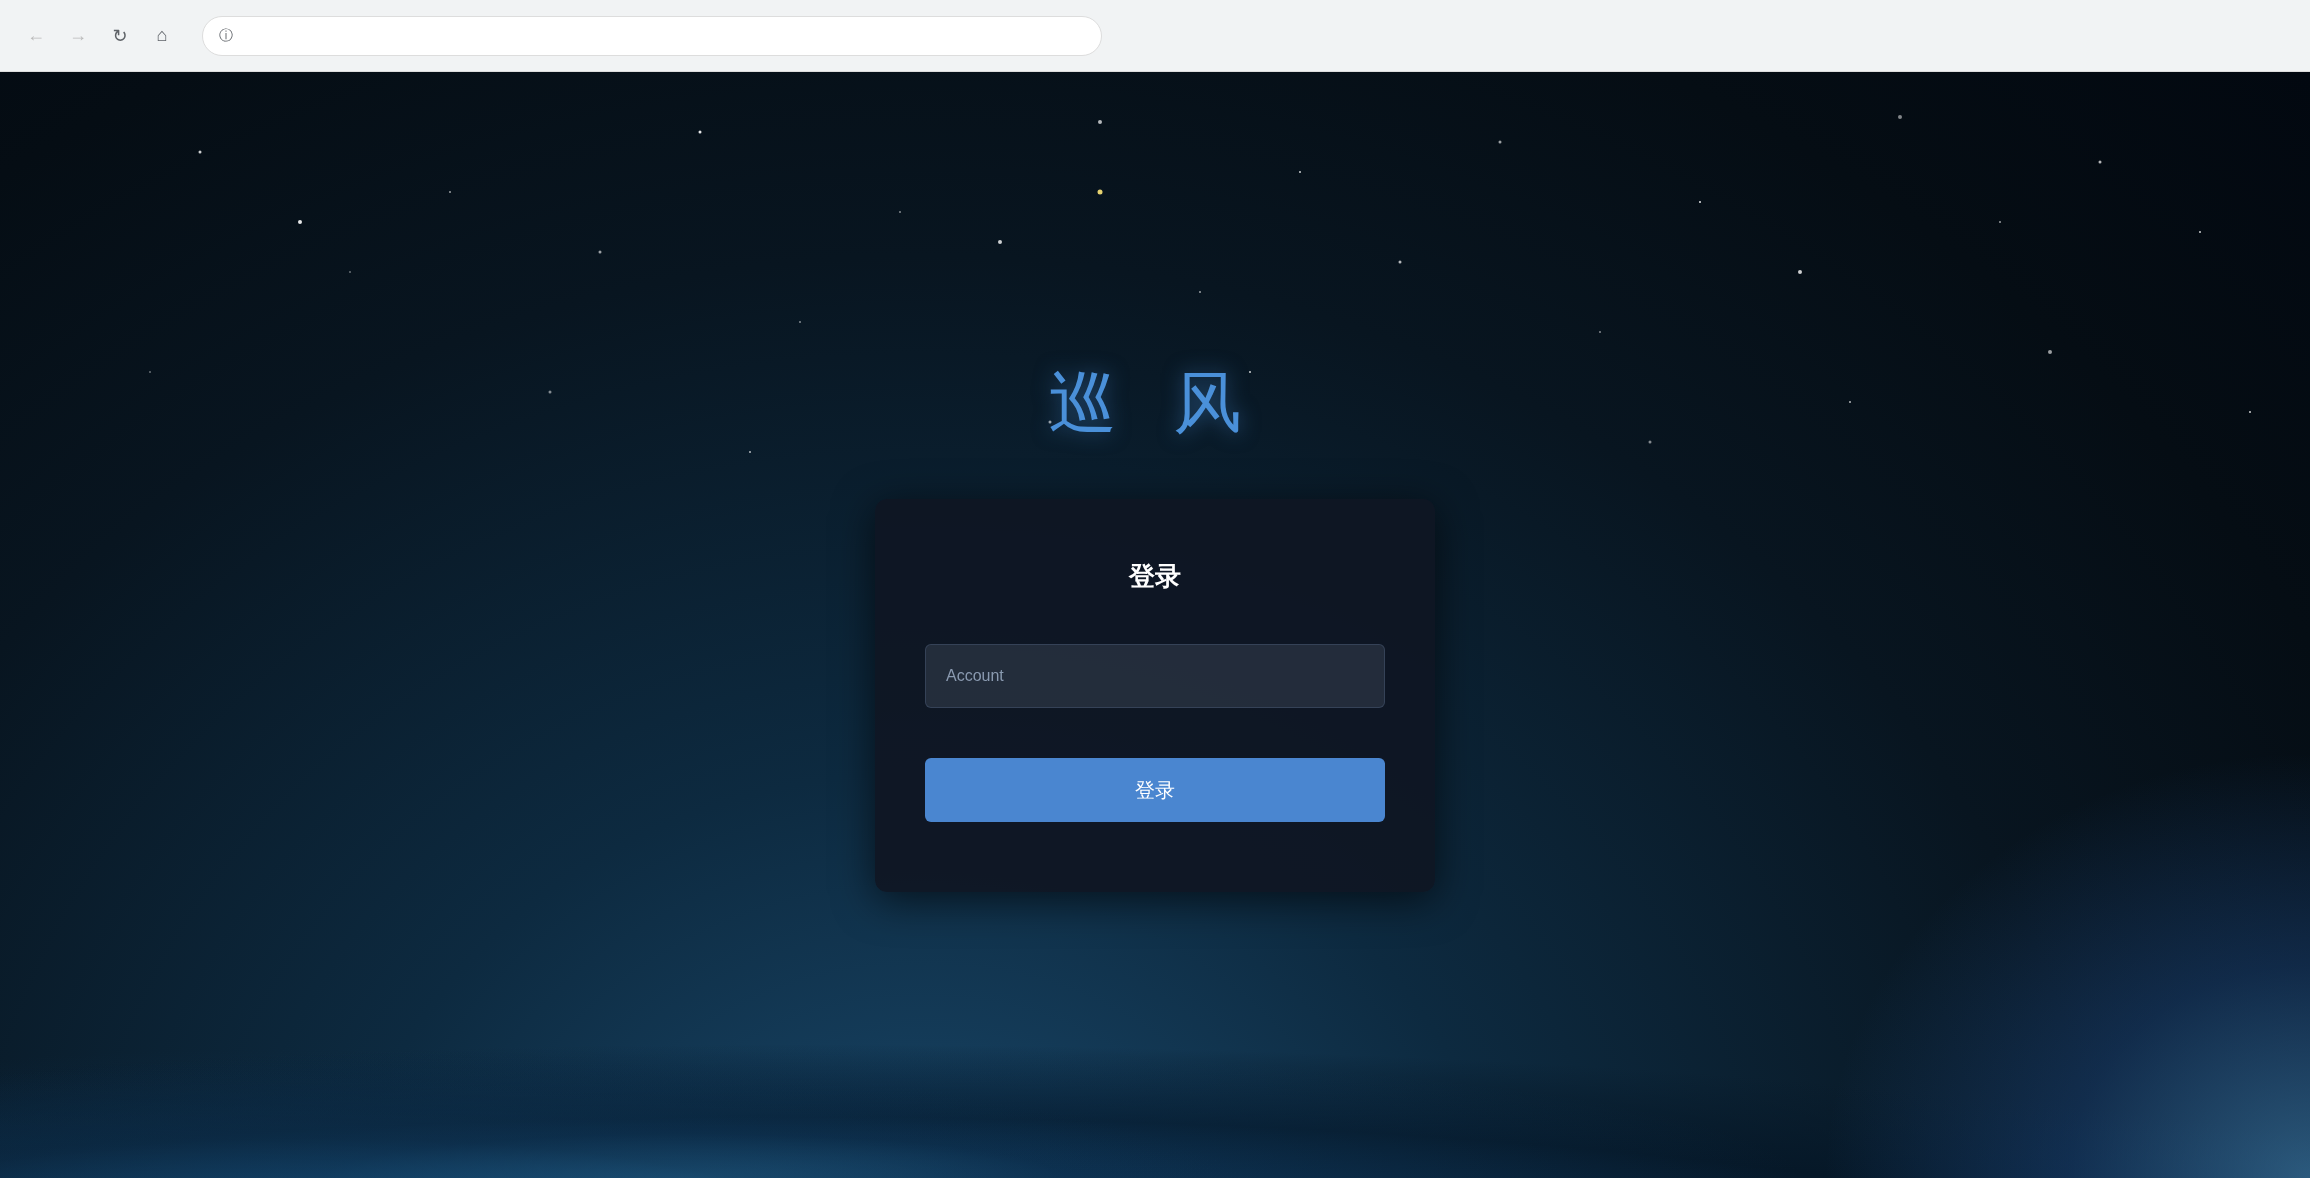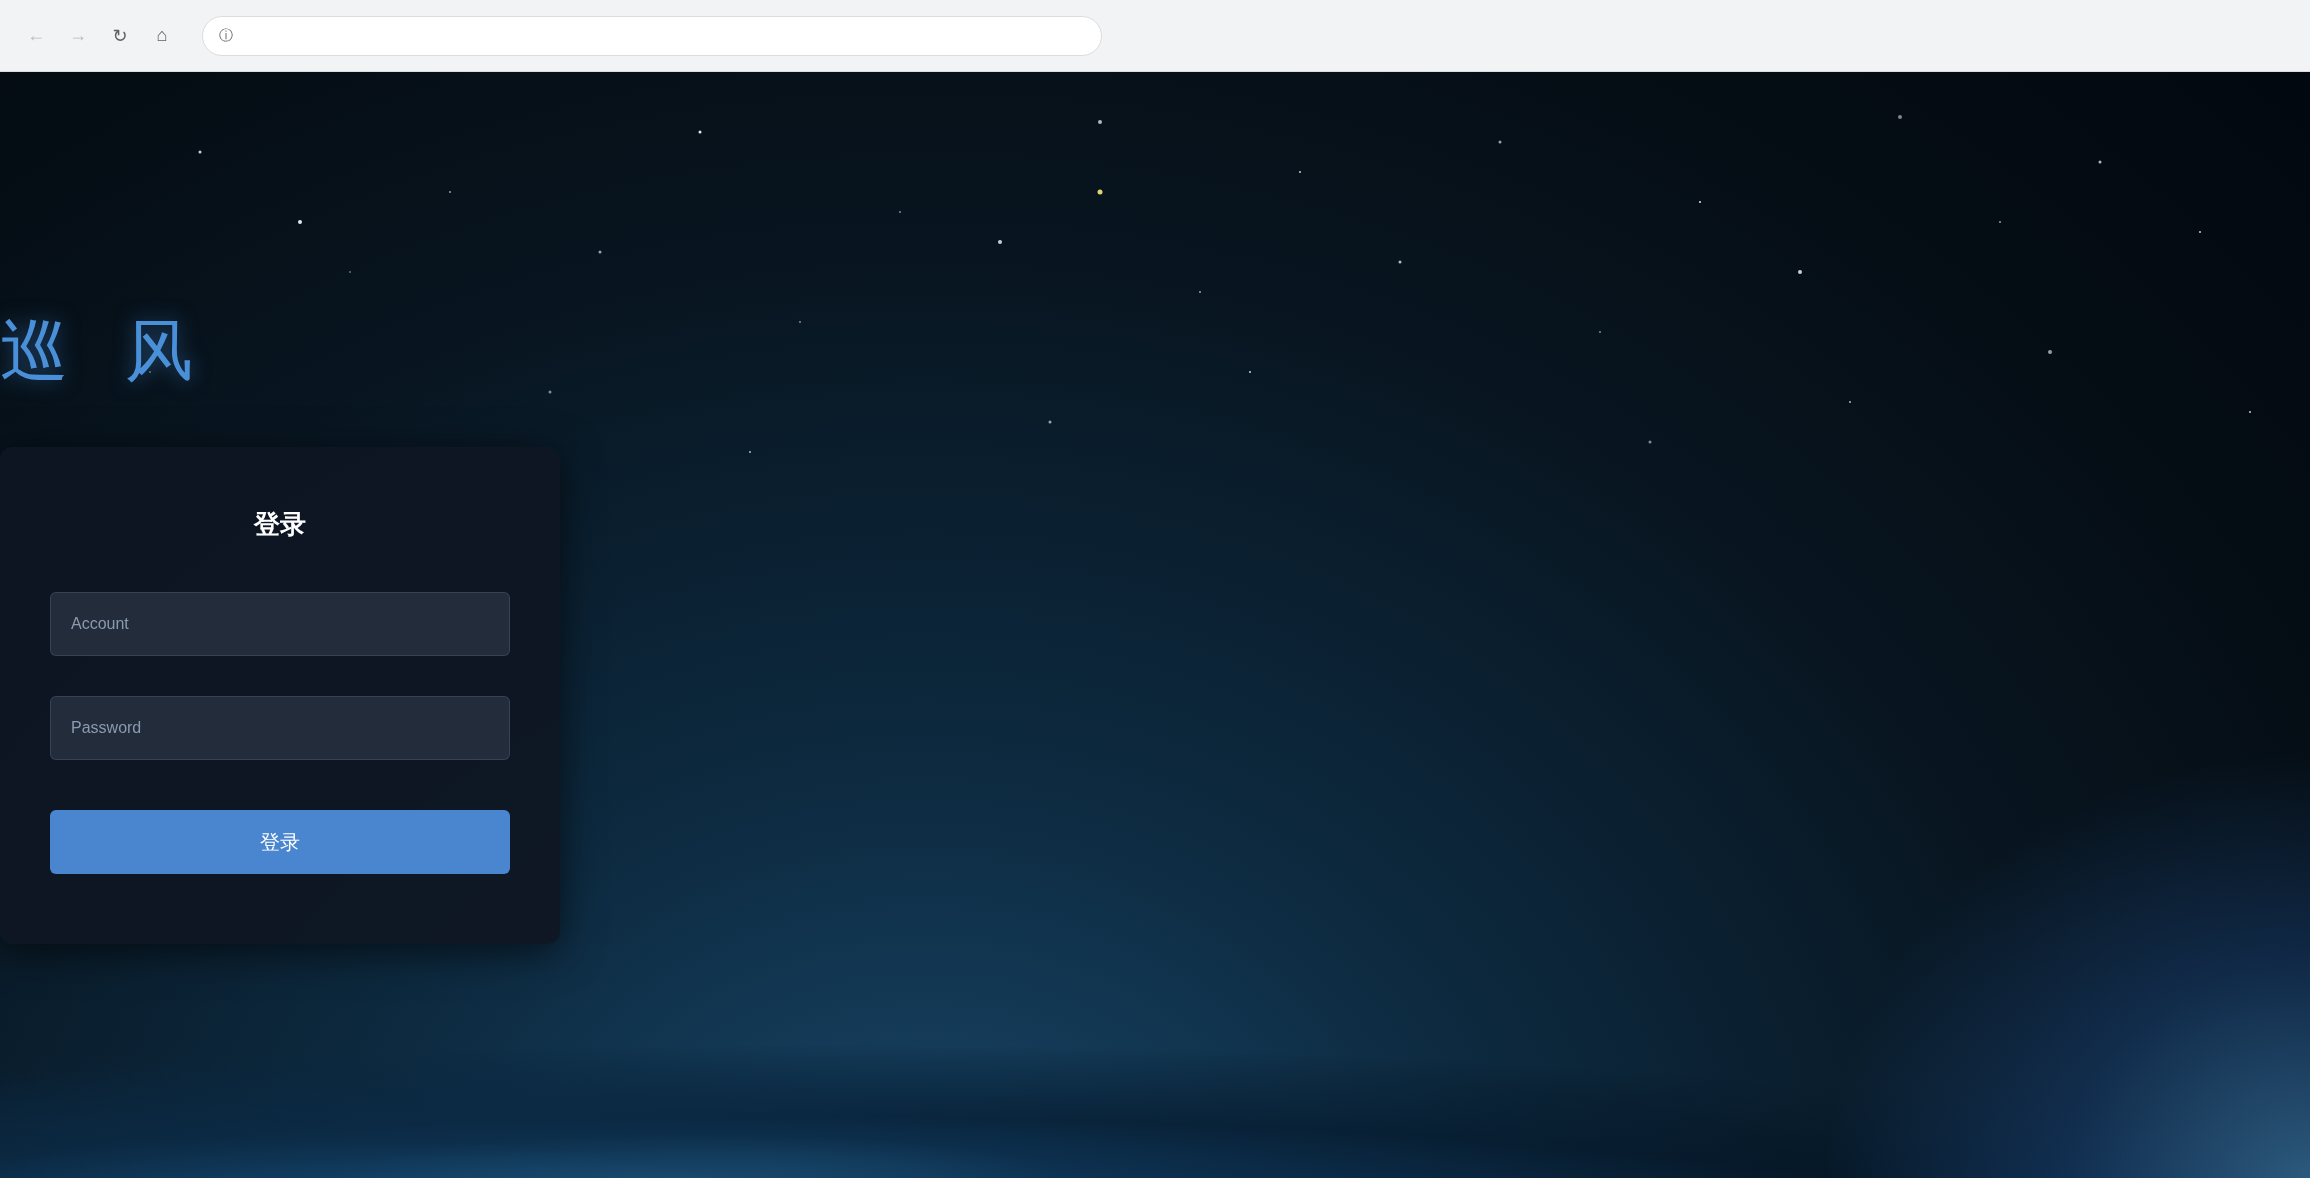--- a/index.html
+++ b/index.html
@@ -94,21 +94,21 @@
     }
 
     
     .page-background {
       width: 100%;
       height: calc(100% - 72px);
       position: relative;
       background: radial-gradient(ellipse at 40% 110%, #1a4a6e 0%, #0d2a40 30%, #081520 60%, #050d14 80%, #020810 100%);
       display: flex;
       flex-direction: column;
-      align-items: flex-start;
+      align-items: center;
       justify-content: center;
       overflow: hidden;
     }
 
     
     .stars {
       position: absolute;
       top: 0;
       left: 0;
       width: 100%;
@@ -294,19 +294,16 @@
 
   <h1 class="app-title">巡 风</h1>
 
   <div class="login-card">
     <h2 class="login-title">登录</h2>
 
     <div class="form-group">
       <input type="text" class="form-input" placeholder="Account" style="">
     </div>
 
-    <div class="form-group">
-      <input type="password" class="form-input" placeholder="Password" style="">
-    </div>
 
     <button class="login-btn">登录</button>
   </div>
 </div>
 
 </body></html>

